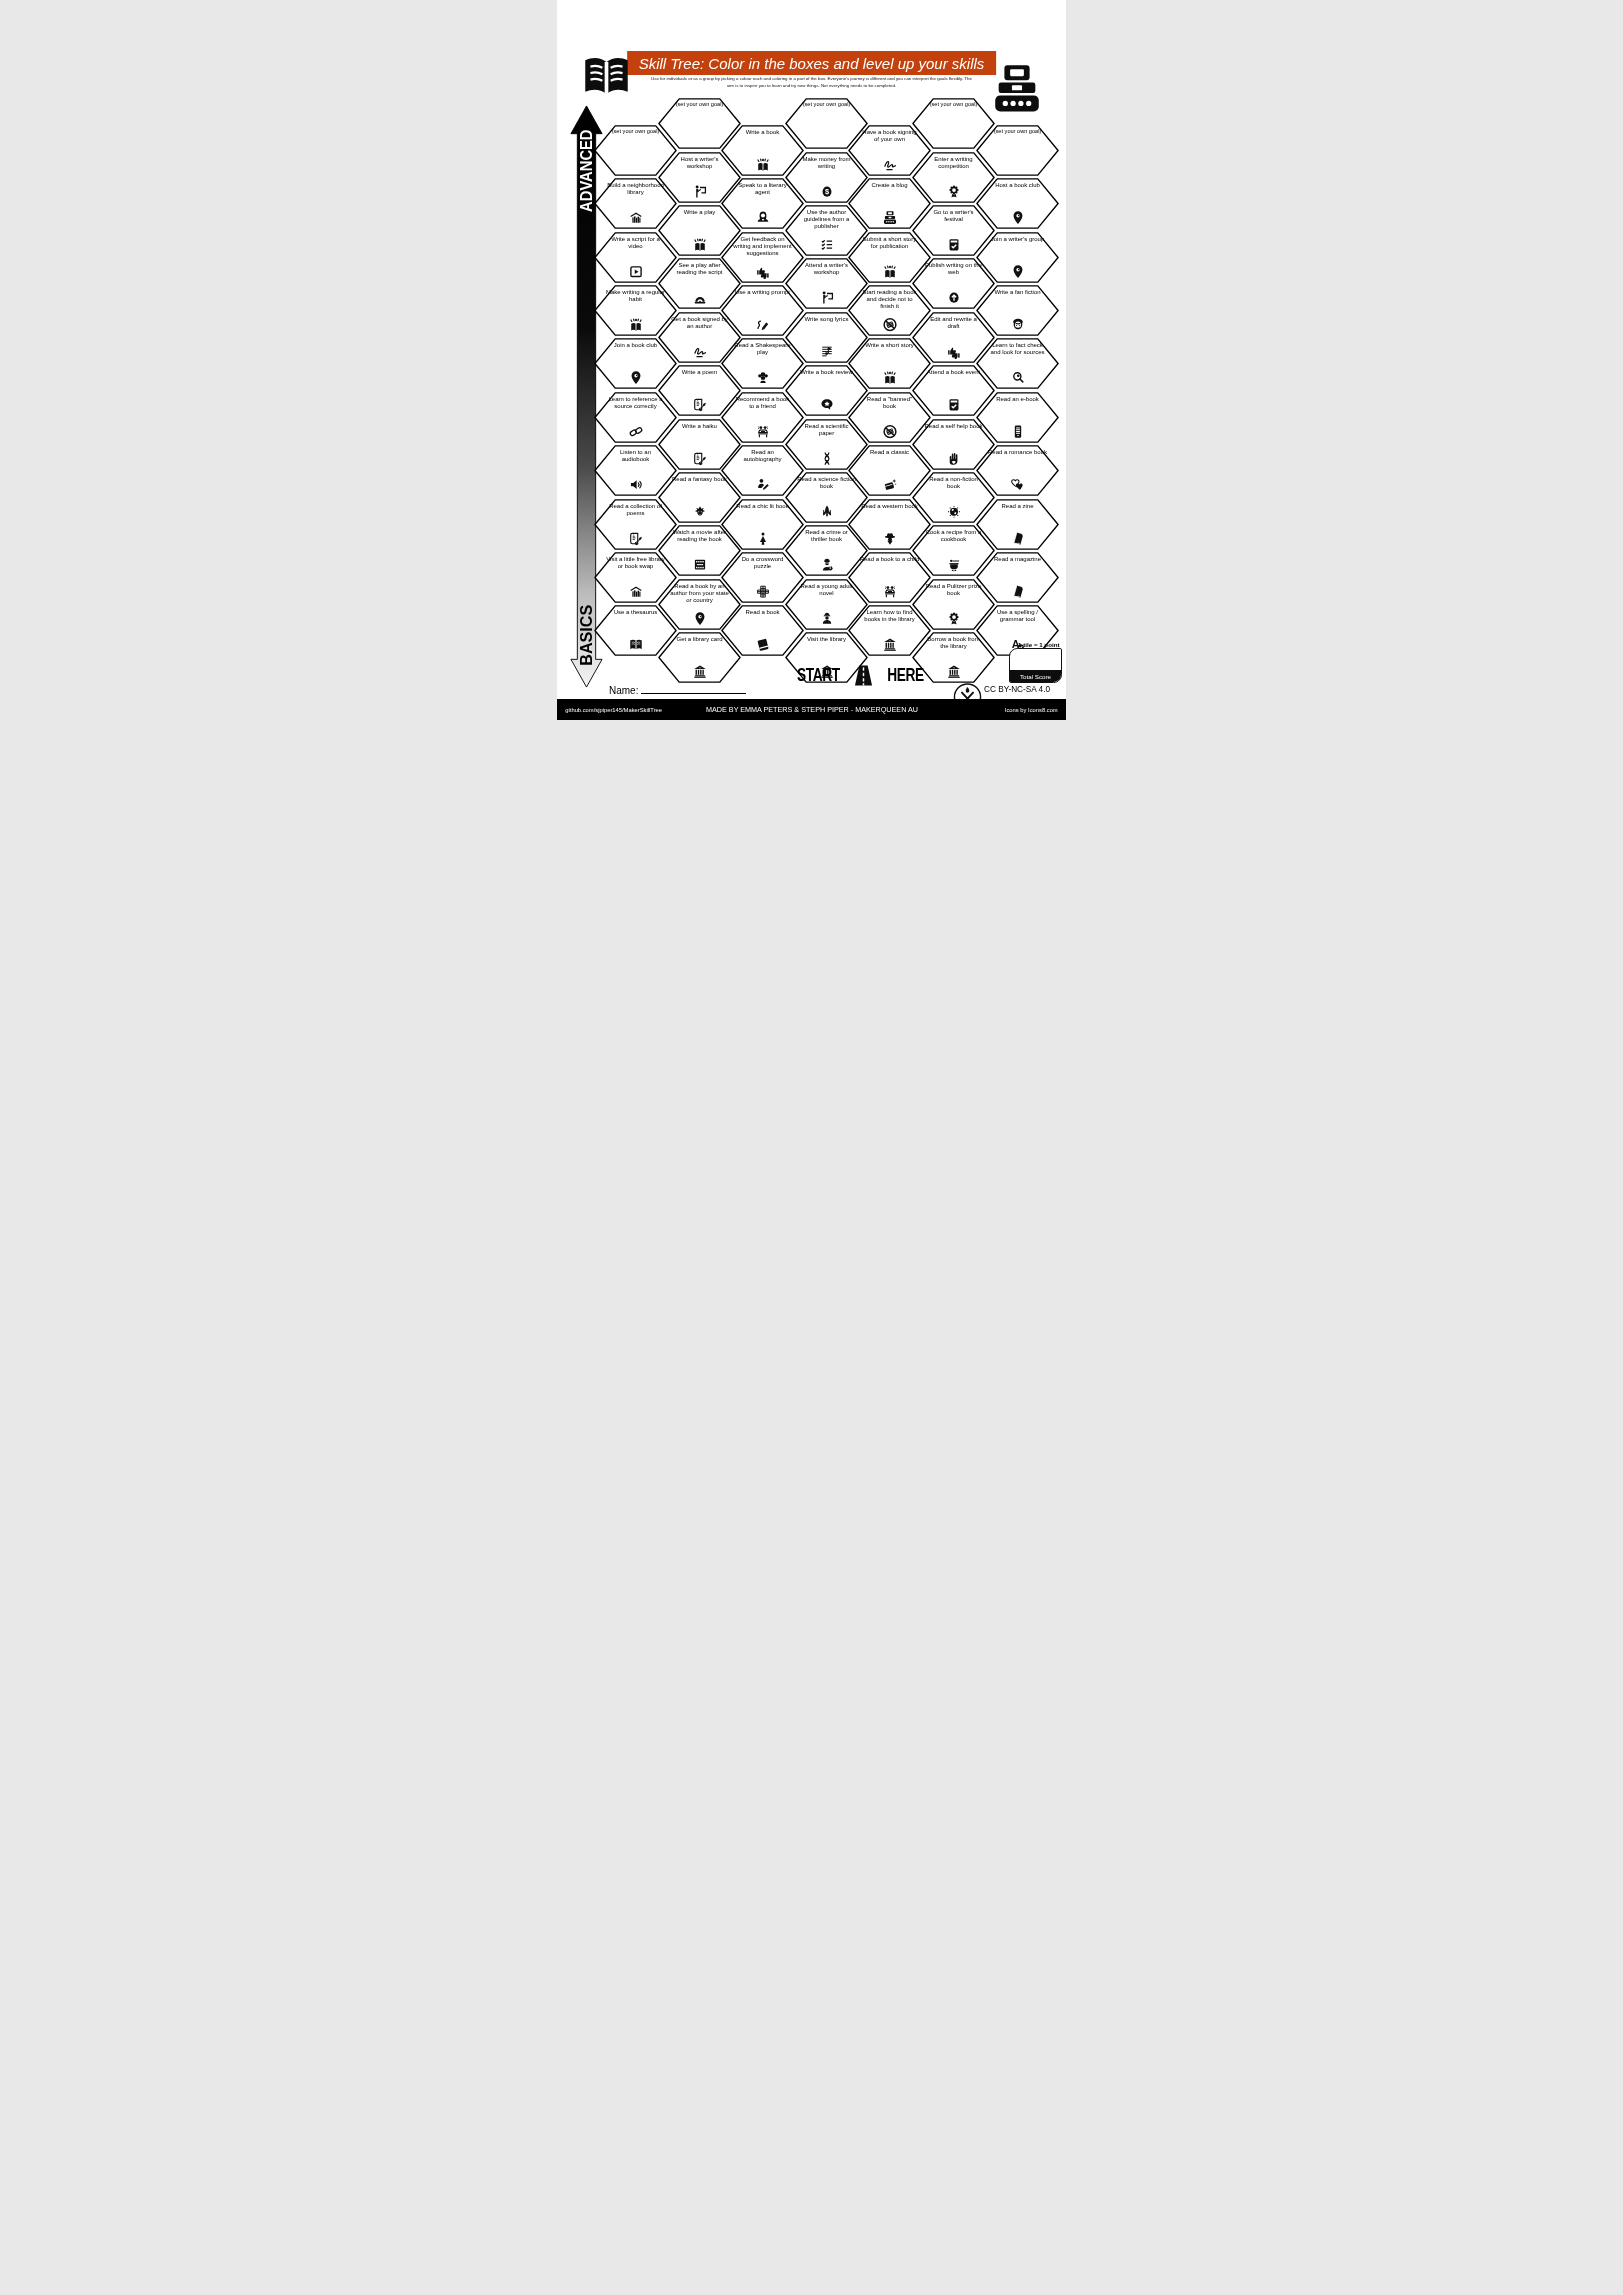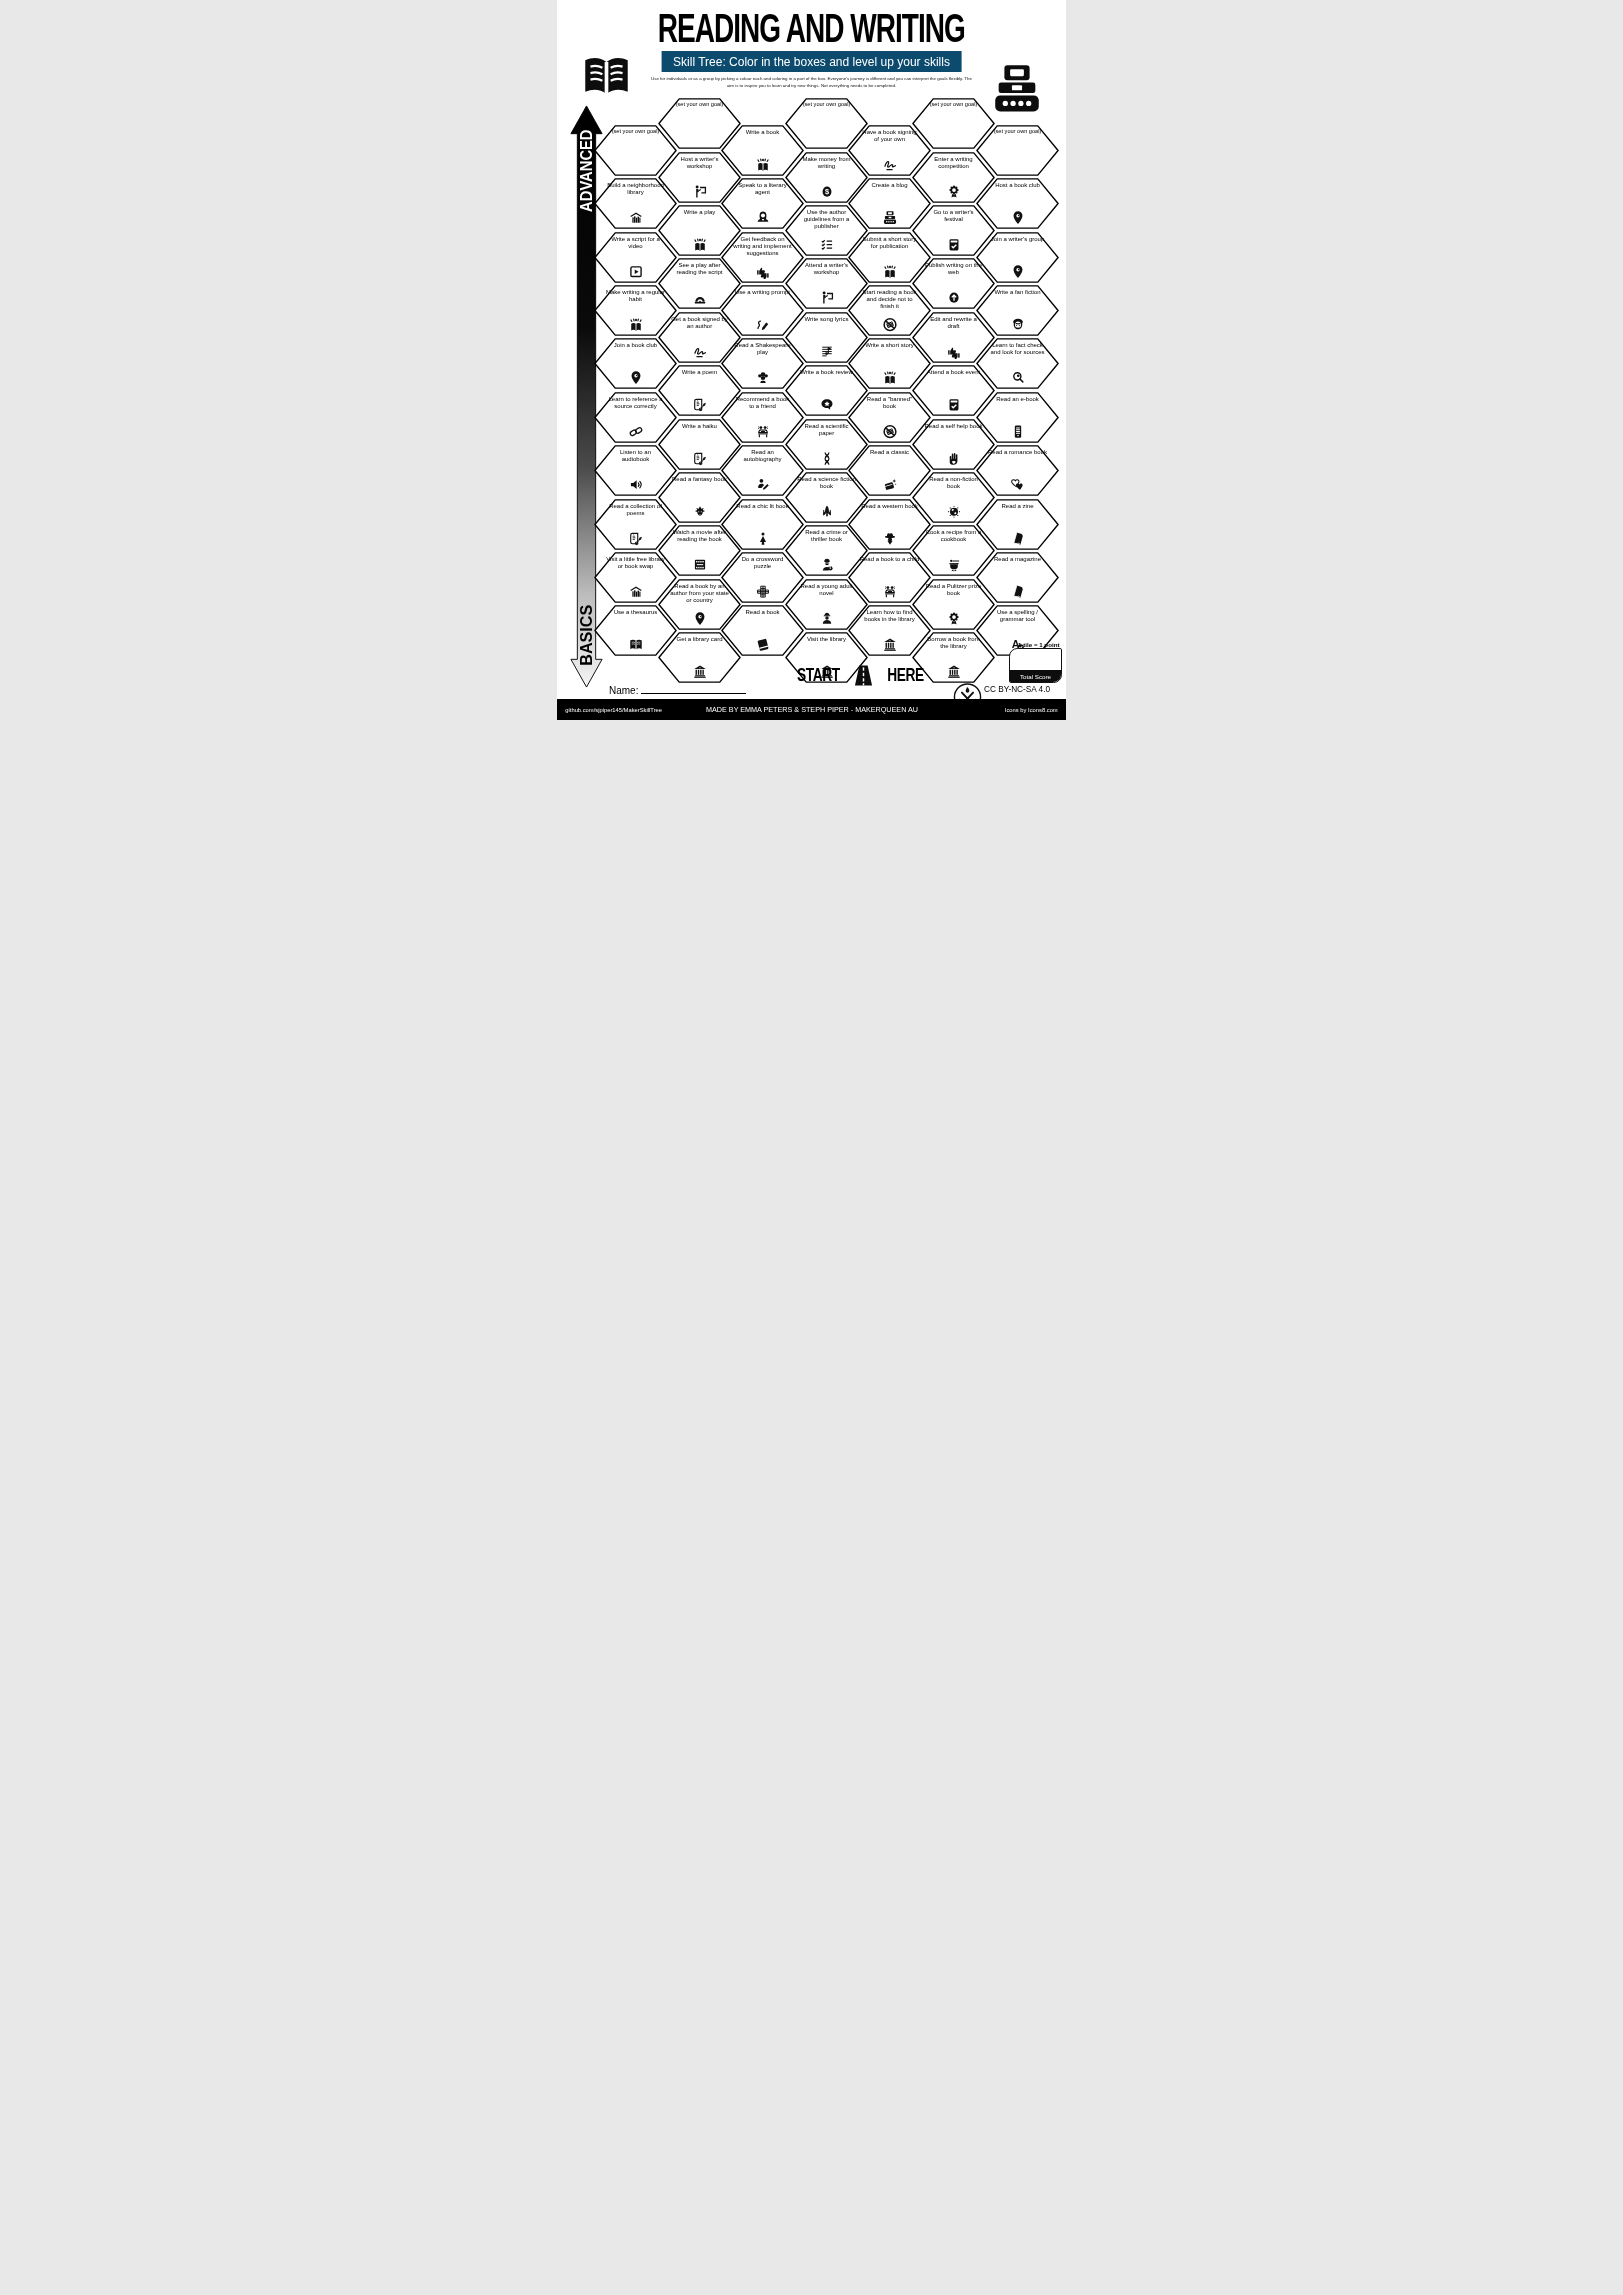--- a/index.html
+++ b/index.html
@@ -3,21 +3,21 @@
 <meta charset="utf-8">
 <style>
   html,body{margin:0;padding:0;background:#e8e8e8;}
   #page{position:relative;width:509px;height:720px;background:#fff;margin:0 auto;
         font-family:"Liberation Sans","DejaVu Sans",sans-serif;color:#000;overflow:hidden;}
   
   .title-wrap{position:absolute;top:5.6px;left:0;width:100%;text-align:center;}
   .title-text{display:inline-block;font-weight:800;font-size:40px;letter-spacing:-1.4px;
               transform:scaleX(.70);transform-origin:center;white-space:nowrap;}
   .subtitle-bar{position:absolute;top:51px;left:50%;transform:translateX(-50%);
-                background:#0c4a6e;color:#fff;font-size:12px;padding:3.7px 12px;white-space:nowrap;}
+                background:#c2410c;color:#fff;font-size:15px;padding:3.7px 12px;white-space:nowrap;font-style:italic;}
   .description{position:absolute;top:76px;left:50%;transform:translateX(-50%);width:324px;
                font-size:4.4px;line-height:1.5;text-align:center;color:#111;}
   .logo-book{position:absolute;left:23px;top:51px;width:53px;height:52px;fill:#0d0d0d;}
   .logo-typewriter{position:absolute;left:432px;top:61px;width:56px;height:55px;fill:#0d0d0d;}
   
   .axis-arrow{position:absolute;left:13px;top:105px;width:33px;height:583px;}
   
   #hex-grid{position:absolute;inset:0;}
   .hex{position:absolute;width:83px;height:51px;}
   .hex-shape{position:absolute;inset:0;width:100%;height:100%;fill:#fff;stroke:#000;
@@ -423,23 +423,20 @@
         </g>
         <path d="M12 3.8c.9 1.3 1.5 2.2 1.5 3.2a1.5 1.5 0 0 1-3 0c0-1 .6-1.9 1.5-3.2z" fill="#111"></path>
         <path d="M5.3 13.2l.5 1.1 1.1.5-1.1.5-.5 1.1-.5-1.1-1.1-.5 1.1-.5z" fill="#111"></path>
         <path d="M18.7 13.2l.5 1.1 1.1.5-1.1.5-.5 1.1-.5-1.1-1.1-.5 1.1-.5z" fill="#111"></path>
       </symbol>
   </defs>
 </svg>
 
 <div id="page">
 
-  <div class="title-wrap">
-    <span class="title-text">READING AND WRITING</span>
-  </div>
   <div class="subtitle-bar">Skill Tree:  Color in the boxes and level up your skills</div>
   <div class="description">Use for individuals or as a group by picking a colour each and coloring in a part of the box.  Everyone's journey is different and you can interpret the goals flexibly.  The aim is to inspire you to learn and try new things. Not everything needs to be completed.</div>
 
   <svg class="logo-book" viewBox="0 0 24 24">
       <use href="#sym-open-book-logo"></use>
     </svg>
   <svg class="logo-typewriter" viewBox="0 0 24 24">
       <use href="#sym-typewriter"></use>
     </svg>
 

